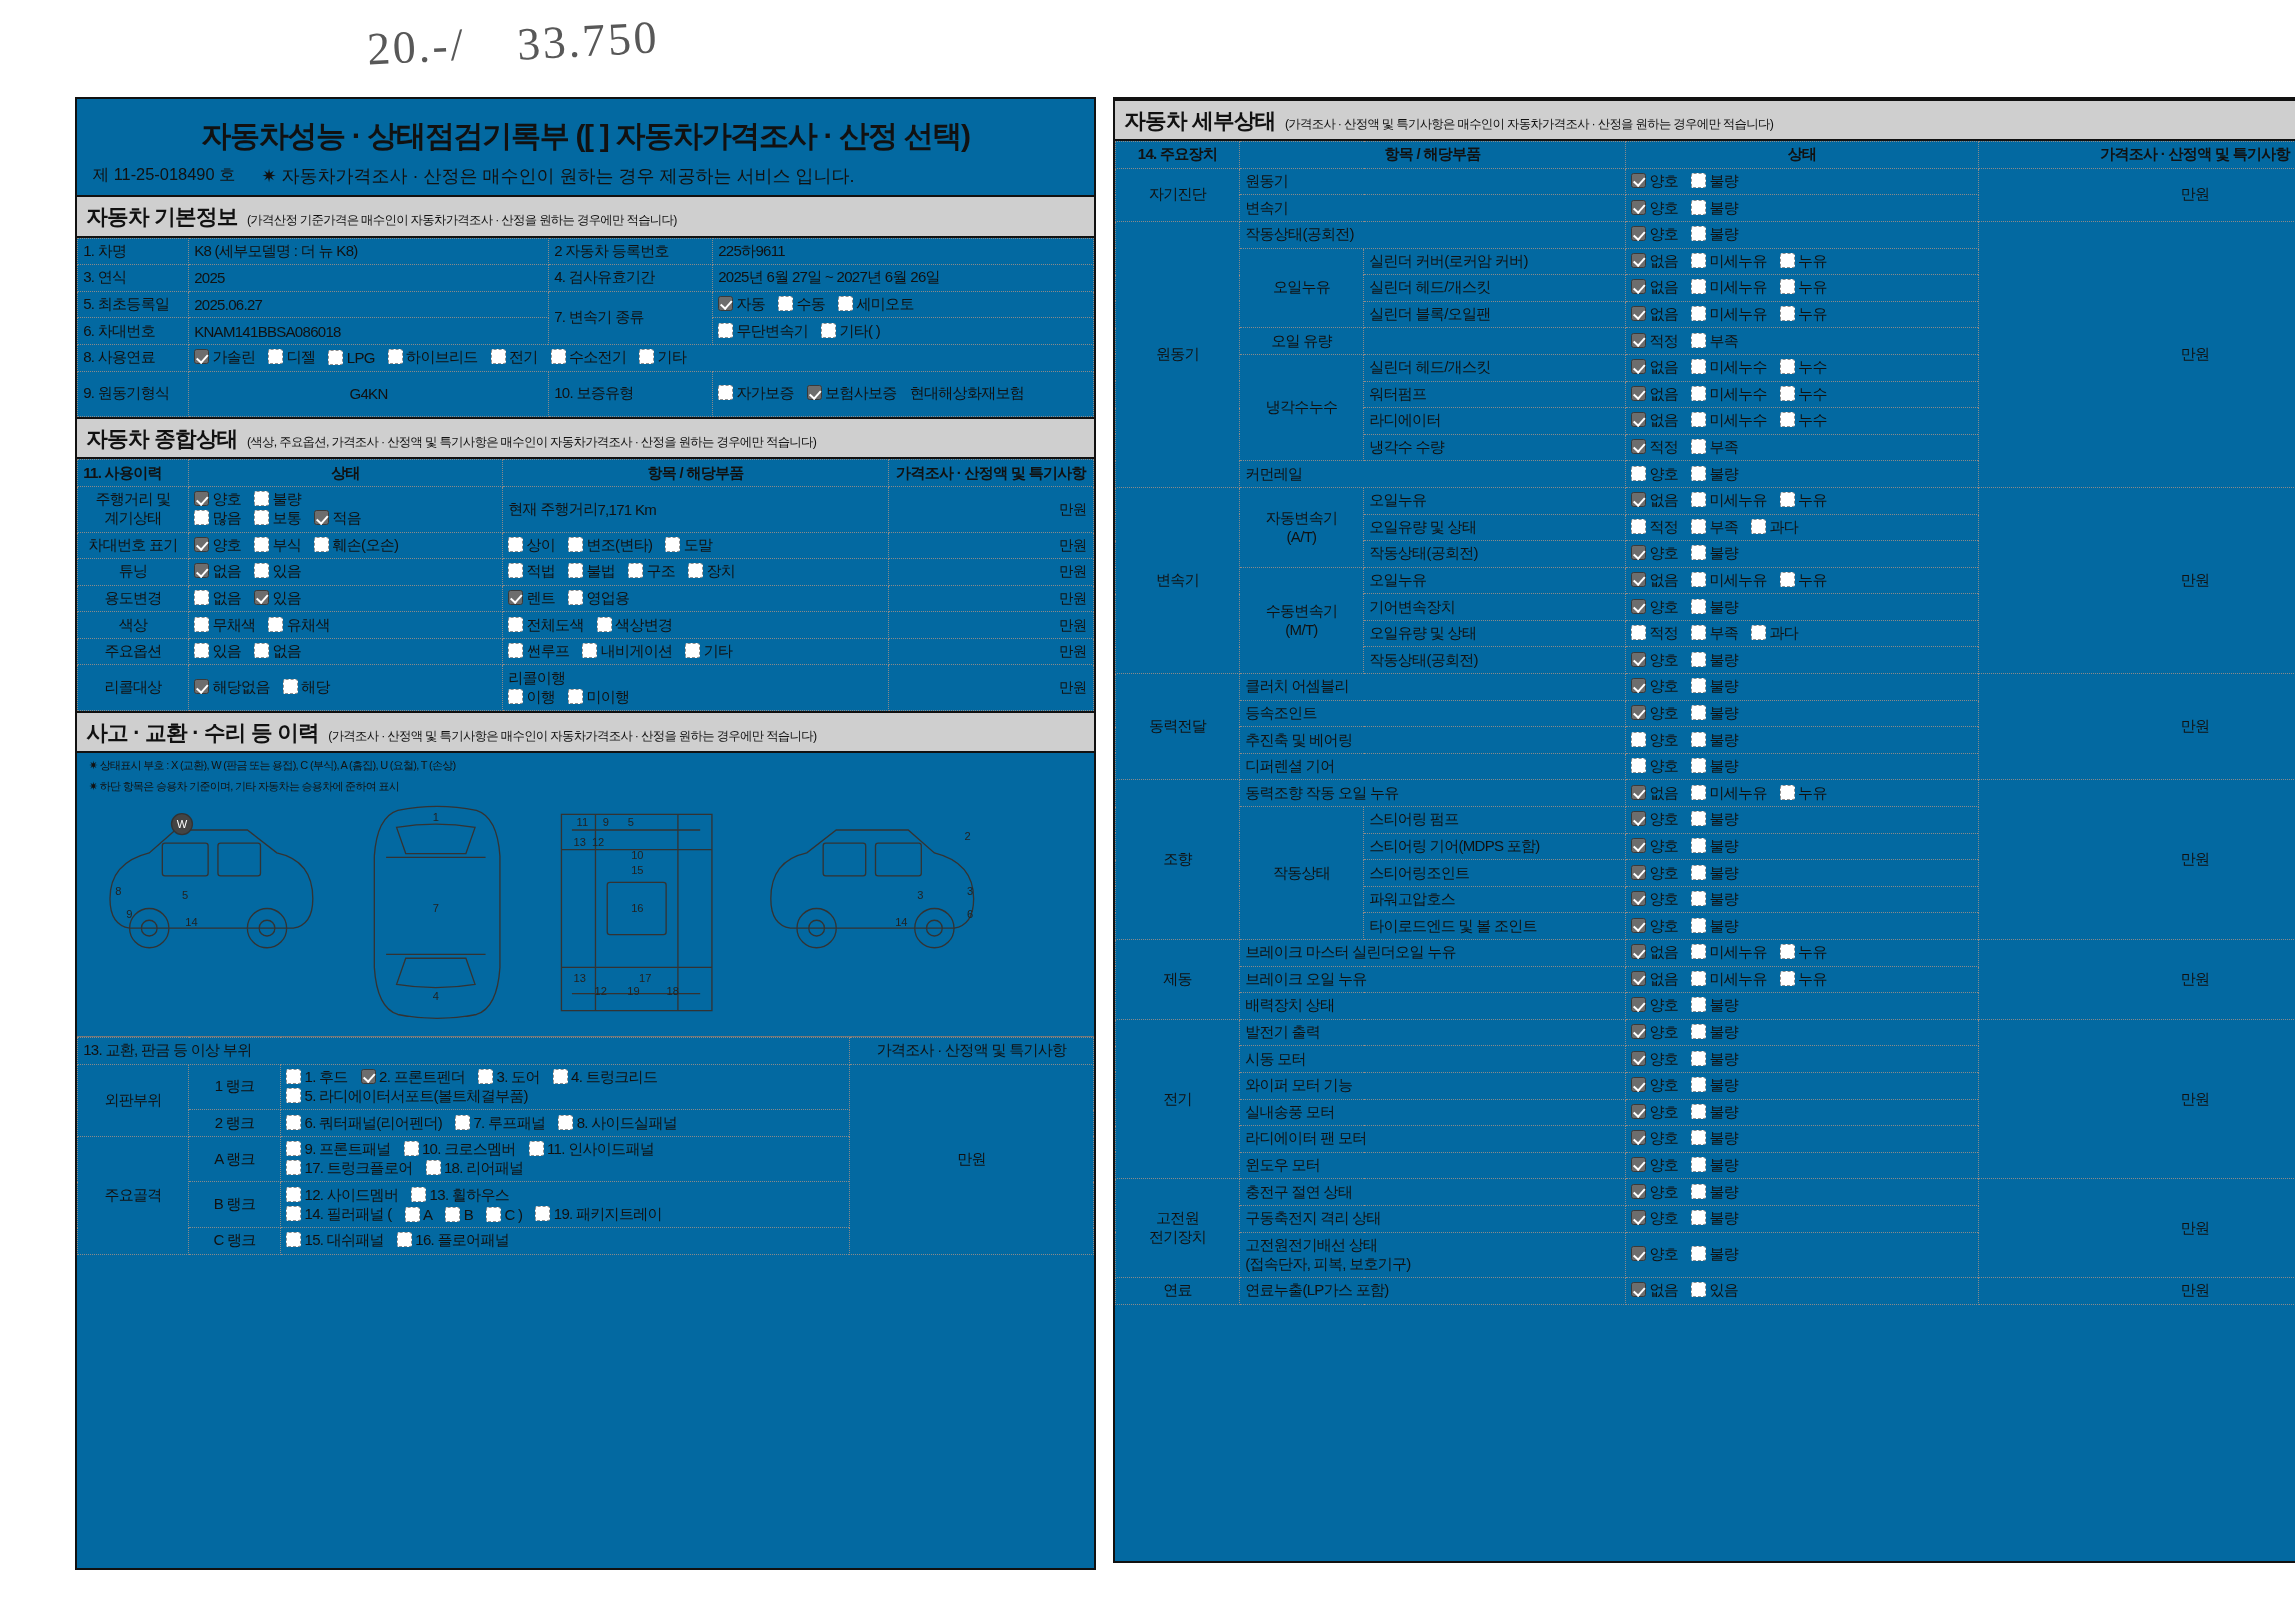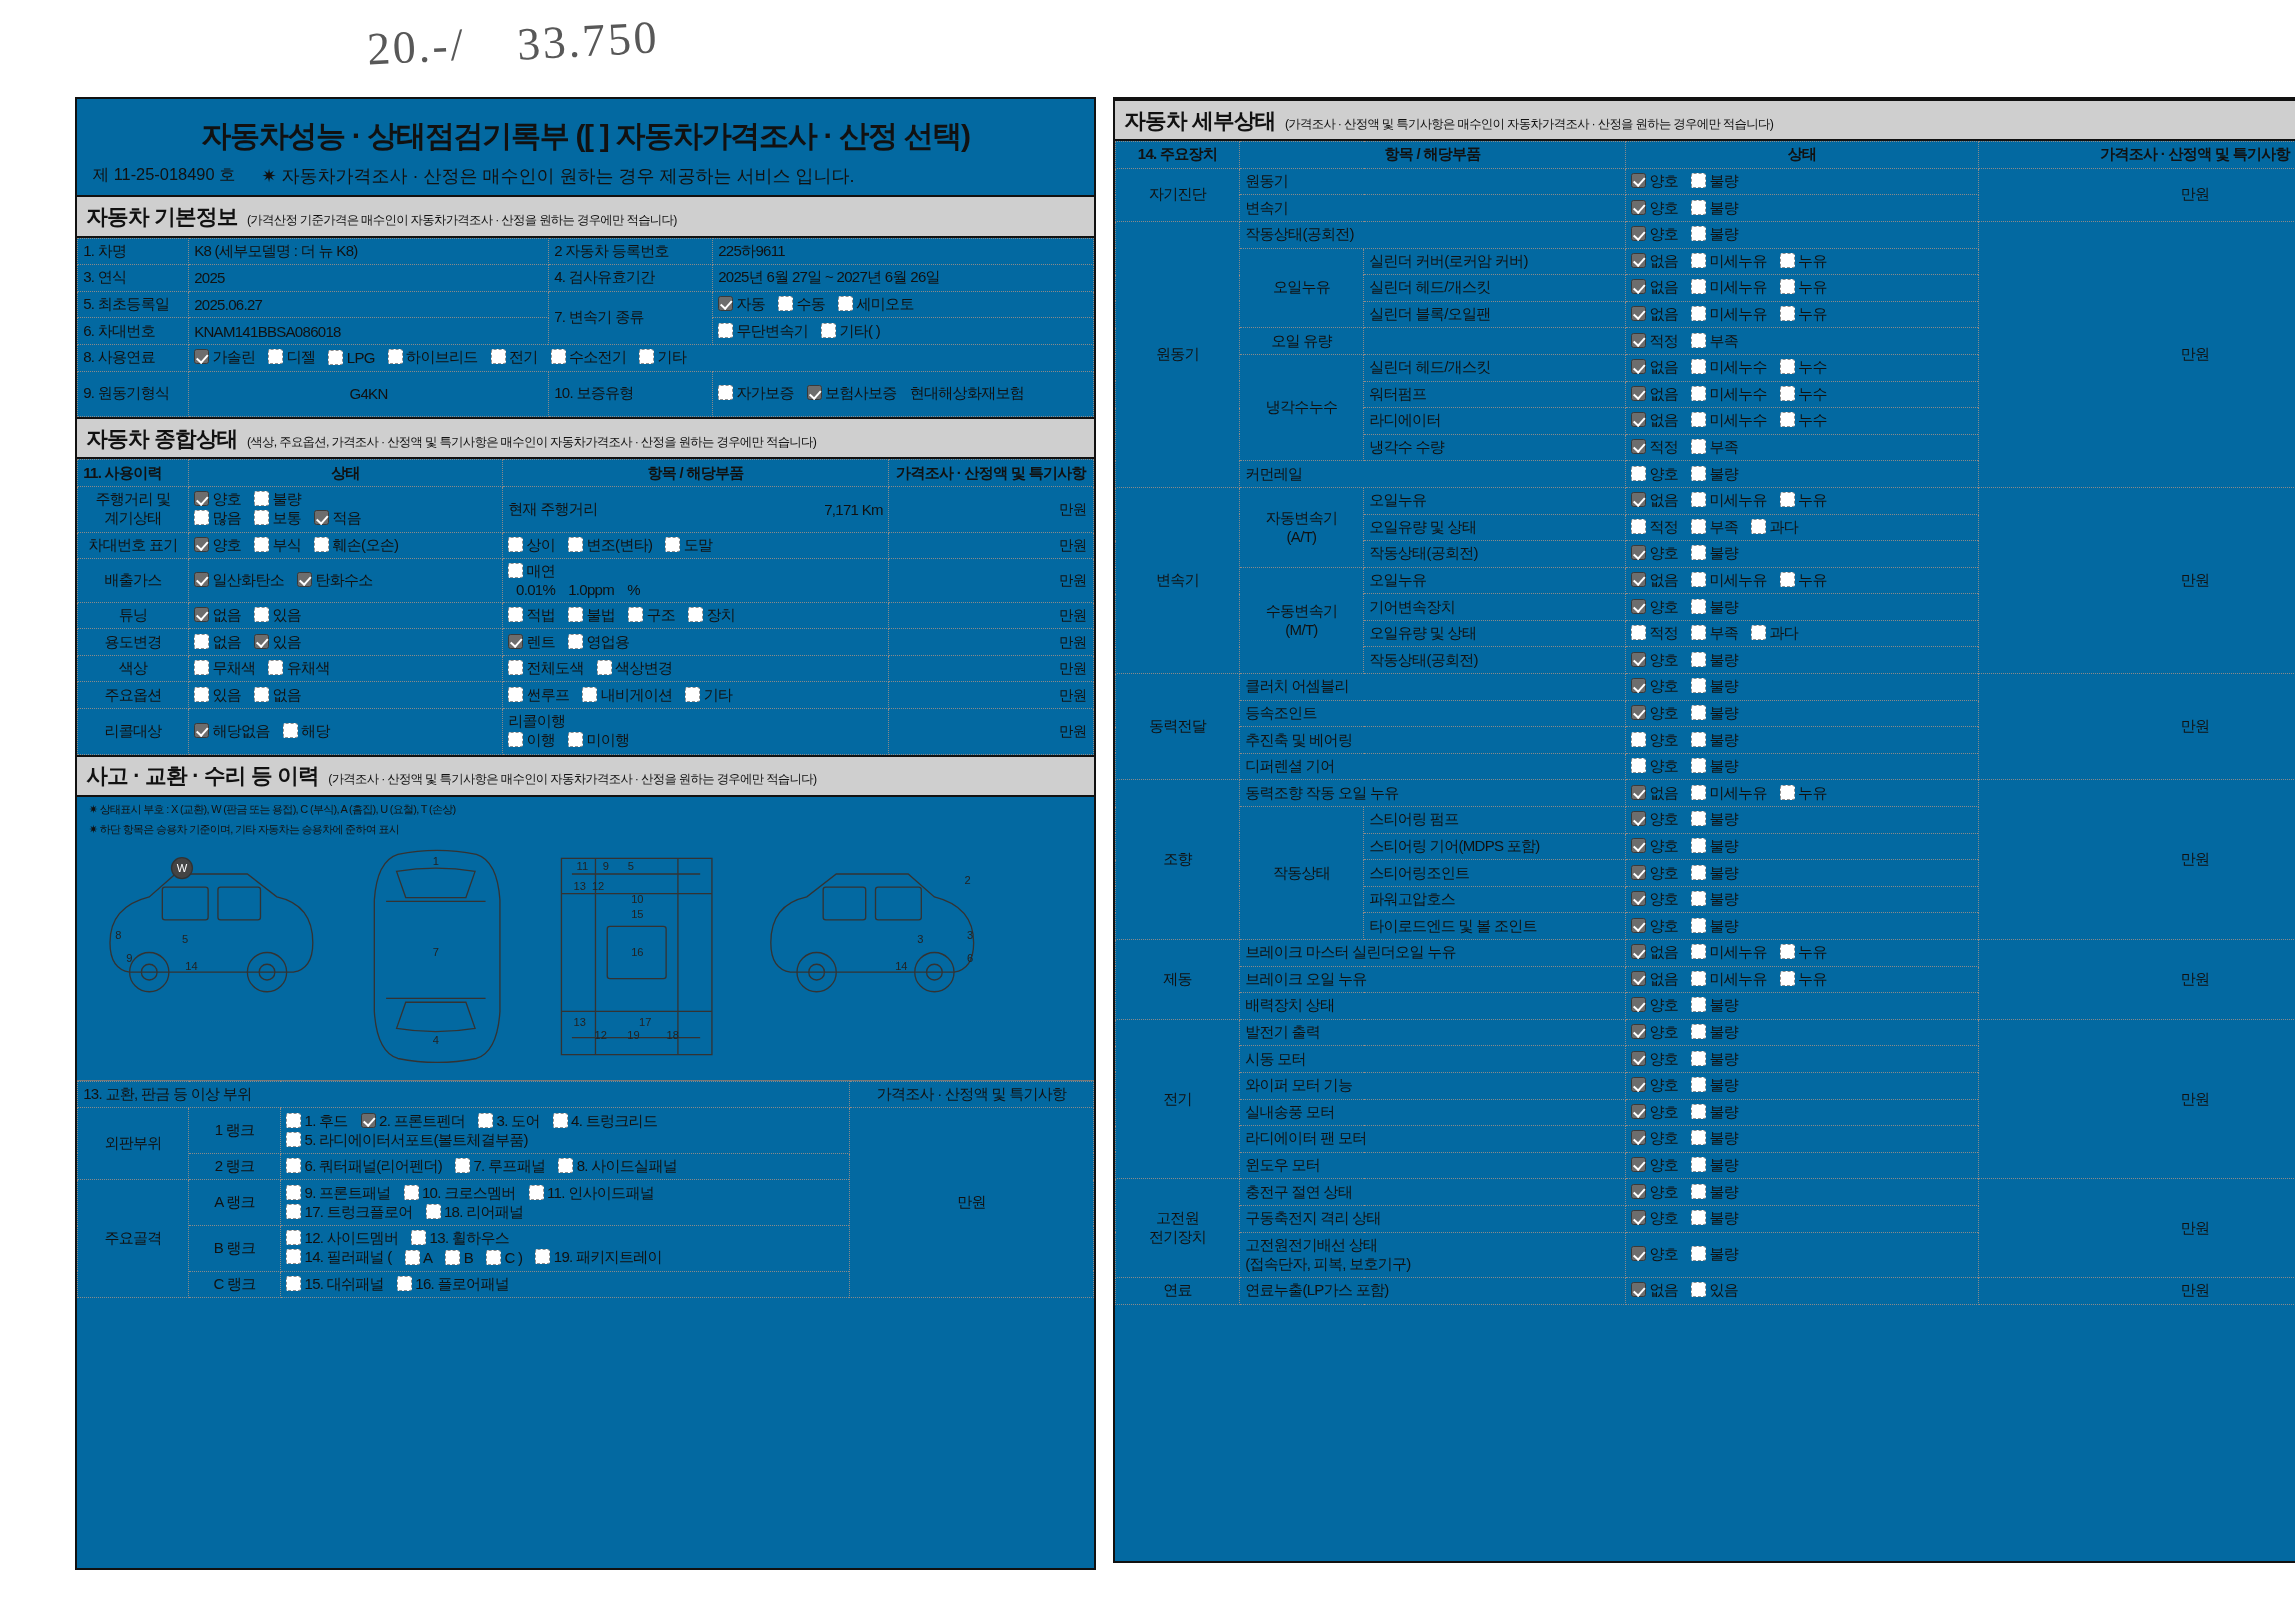--- a/index.html
+++ b/index.html
@@ -199,61 +199,41 @@
                 <span class="opt"><span class="cb on"></span>양호</span>
                 <span class="opt"><span class="cb"></span>불량</span>
               </span>
               <span class="optwrap">
                 <span class="opt"><span class="cb"></span>많음</span>
                 <span class="opt"><span class="cb"></span>보통</span>
                 <span class="opt"><span class="cb on"></span>적음</span>
               </span>
             </td>
             <td class="l">
-              <div style="display:flex;justify-content:space-between;align-items:center">
+              <div style="display:flex;justify-content:flex-start;align-items:center">
                 <span>현재 주행거리</span>
                 <span>7,171 Km</span>
               </div>
             </td>
             <td class="manwon">만원</td>
           </tr>
           <tr>
             <td class="c">차대번호 표기</td>
             <td class="l">
               <span class="optwrap">
                 <span class="opt"><span class="cb on"></span>양호</span>
                 <span class="opt"><span class="cb"></span>부식</span>
                 <span class="opt"><span class="cb"></span>훼손(오손)</span>
               </span>
             </td>
             <td class="l">
               <span class="optwrap">
                 <span class="opt"><span class="cb"></span>상이</span>
                 <span class="opt"><span class="cb"></span>변조(변타)</span>
                 <span class="opt"><span class="cb"></span>도말</span>
-              </span>
-            </td>
-            <td class="manwon">만원</td>
-          </tr>
-          <tr>
-            <td class="c">배출가스</td>
-            <td class="l">
-              <span class="optwrap">
-                <span class="opt"><span class="cb on"></span>일산화탄소</span>
-                <span class="opt"><span class="cb on"></span>탄화수소</span>
-              </span>
-            </td>
-            <td class="l">
-              <span class="optwrap">
-                <span class="opt"><span class="cb"></span>매연</span>
-              </span>
-              <span class="optwrap" style="margin-left:7.9px">
-                <span class="opt">0.01%</span>
-                <span class="opt">1.0ppm</span>
-                <span class="opt">%</span>
               </span>
             </td>
             <td class="manwon">만원</td>
           </tr>
           <tr>
             <td class="c">튜닝</td>
             <td class="l">
               <span class="optwrap">
                 <span class="opt"><span class="cb on"></span>없음</span>
                 <span class="opt"><span class="cb"></span>있음</span>

